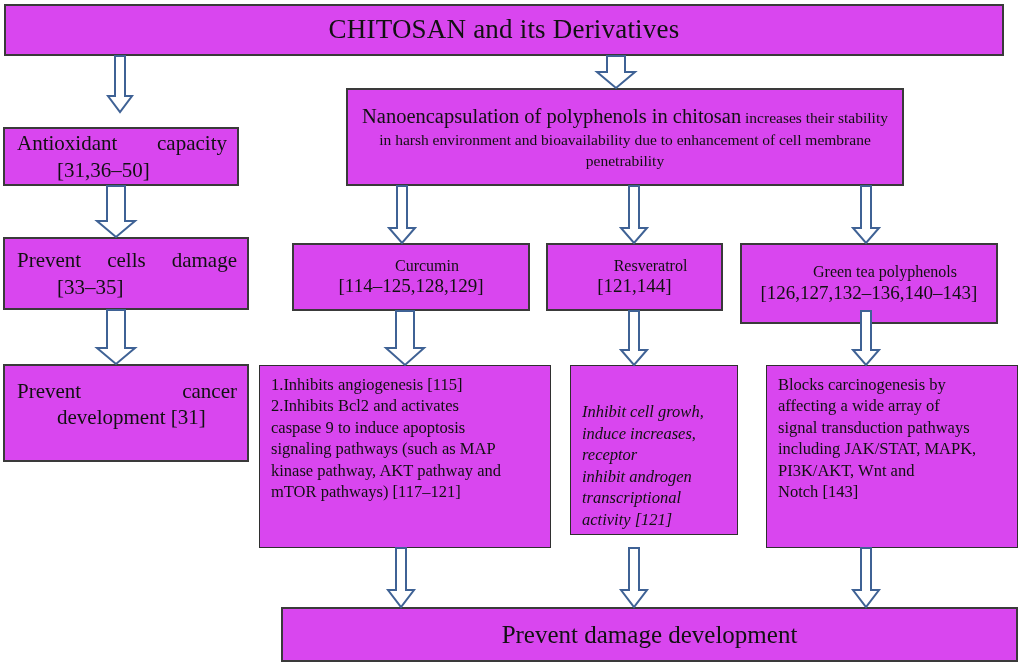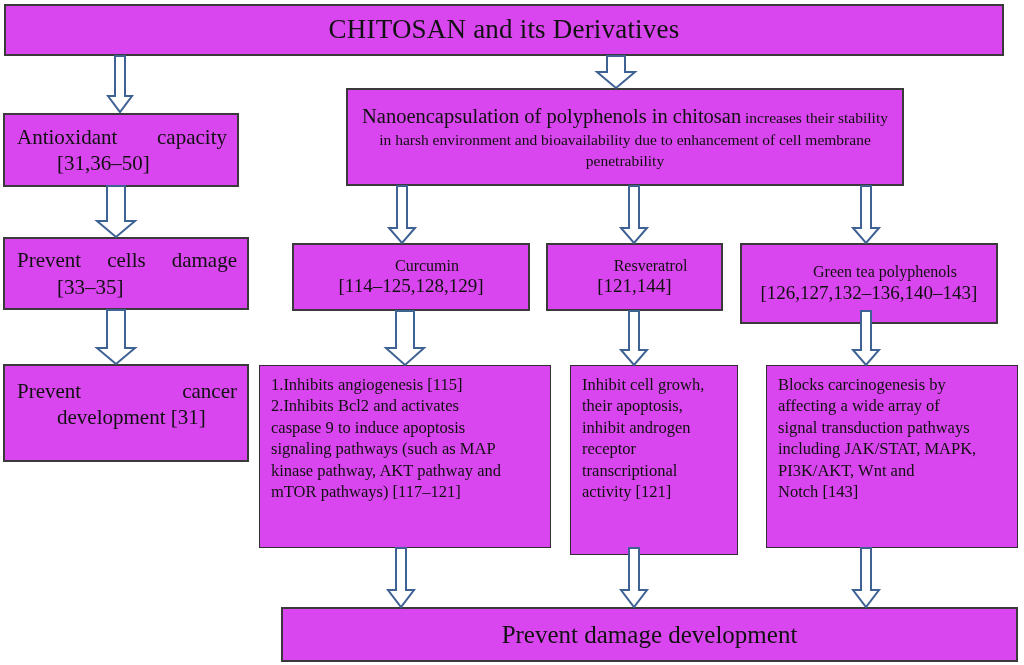--- a/index.html
+++ b/index.html
@@ -106,21 +106,21 @@
 </style>
 </head>
 <body>
 
 <div class="canvas">
 
   <div class="box" style="left:4px; top:4px; width:1000px; height:52px;">
     <div class="title-text">CHITOSAN and its Derivatives</div>
   </div>
 
-  <div class="box" style="left:3px; top:113px; width:236px; height:74px;">
+  <div class="box" style="left:3px; top:127px; width:236px; height:59px;">
     <div class="lcol-text">
       <span class="l1">Antioxidant   capacity</span>
       <span class="l2">[31,36–50]</span>
     </div>
   </div>
 
   <div class="box" style="left:3px; top:237px; width:246px; height:73px;">
     <div class="lcol-text">
       <span class="l1">Prevent  cells  damage</span>
       <span class="l2">[33–35]</span>
@@ -159,26 +159,26 @@
     <div class="detail-text">
       <span class="ln">1.Inhibits angiogenesis [115]</span>
       <span class="ln">2.Inhibits   Bcl2   and   activates</span>
       <span class="ln">caspase 9 to induce apoptosis</span>
       <span class="ln">signaling  pathways  (such as MAP</span>
       <span class="ln">kinase  pathway,  AKT  pathway and</span>
       <span class="ln">mTOR pathways) [117–121]</span>
     </div>
   </div>
 
-  <div class="box thin" style="left:570px; top:365px; width:168px; height:190px; justify-content:flex-start;">
+  <div class="box thin" style="left:570px; top:365px; width:168px; height:170px; justify-content:flex-end;font-style:italic;">
     <div class="detail-text">
       <span class="ln">Inhibit cell growh,</span>
-      <span class="ln">their    apoptosis,</span>
+      <span class="ln">induce    increases,</span>
+      <span class="ln">receptor</span>
       <span class="ln">inhibit    androgen</span>
-      <span class="ln">receptor</span>
       <span class="ln">transcriptional</span>
       <span class="ln">activity [121]</span>
     </div>
   </div>
 
   <div class="box thin" style="left:766px; top:365px; width:252px; height:183px; justify-content:flex-start;">
     <div class="detail-text">
       <span class="ln">Blocks   carcinogenesis   by</span>
       <span class="ln">affecting  a  wide  array  of</span>
       <span class="ln">signal transduction pathways</span>

